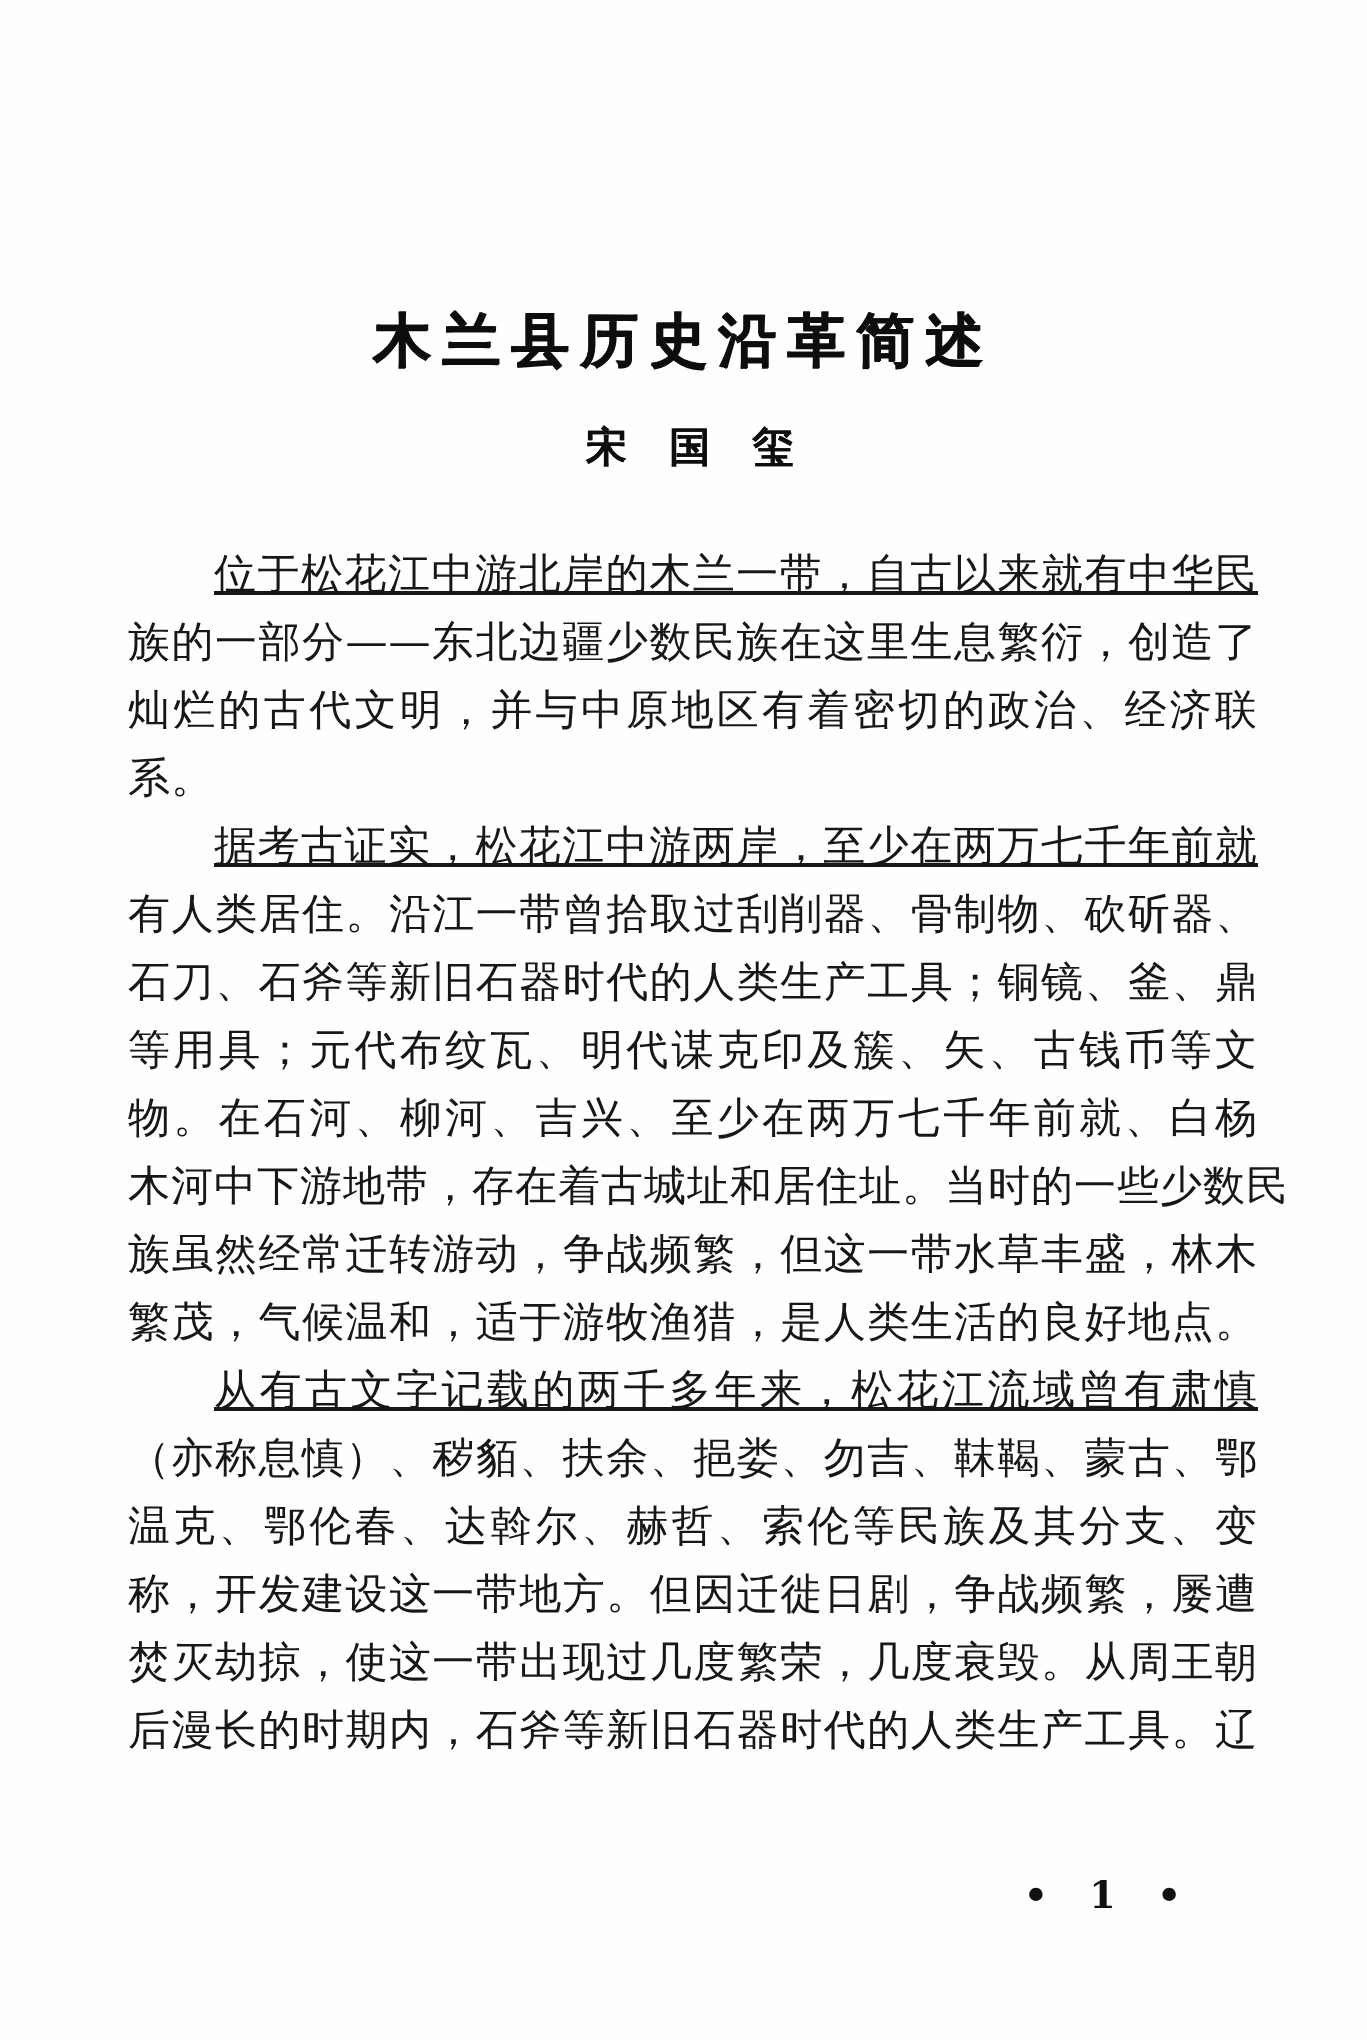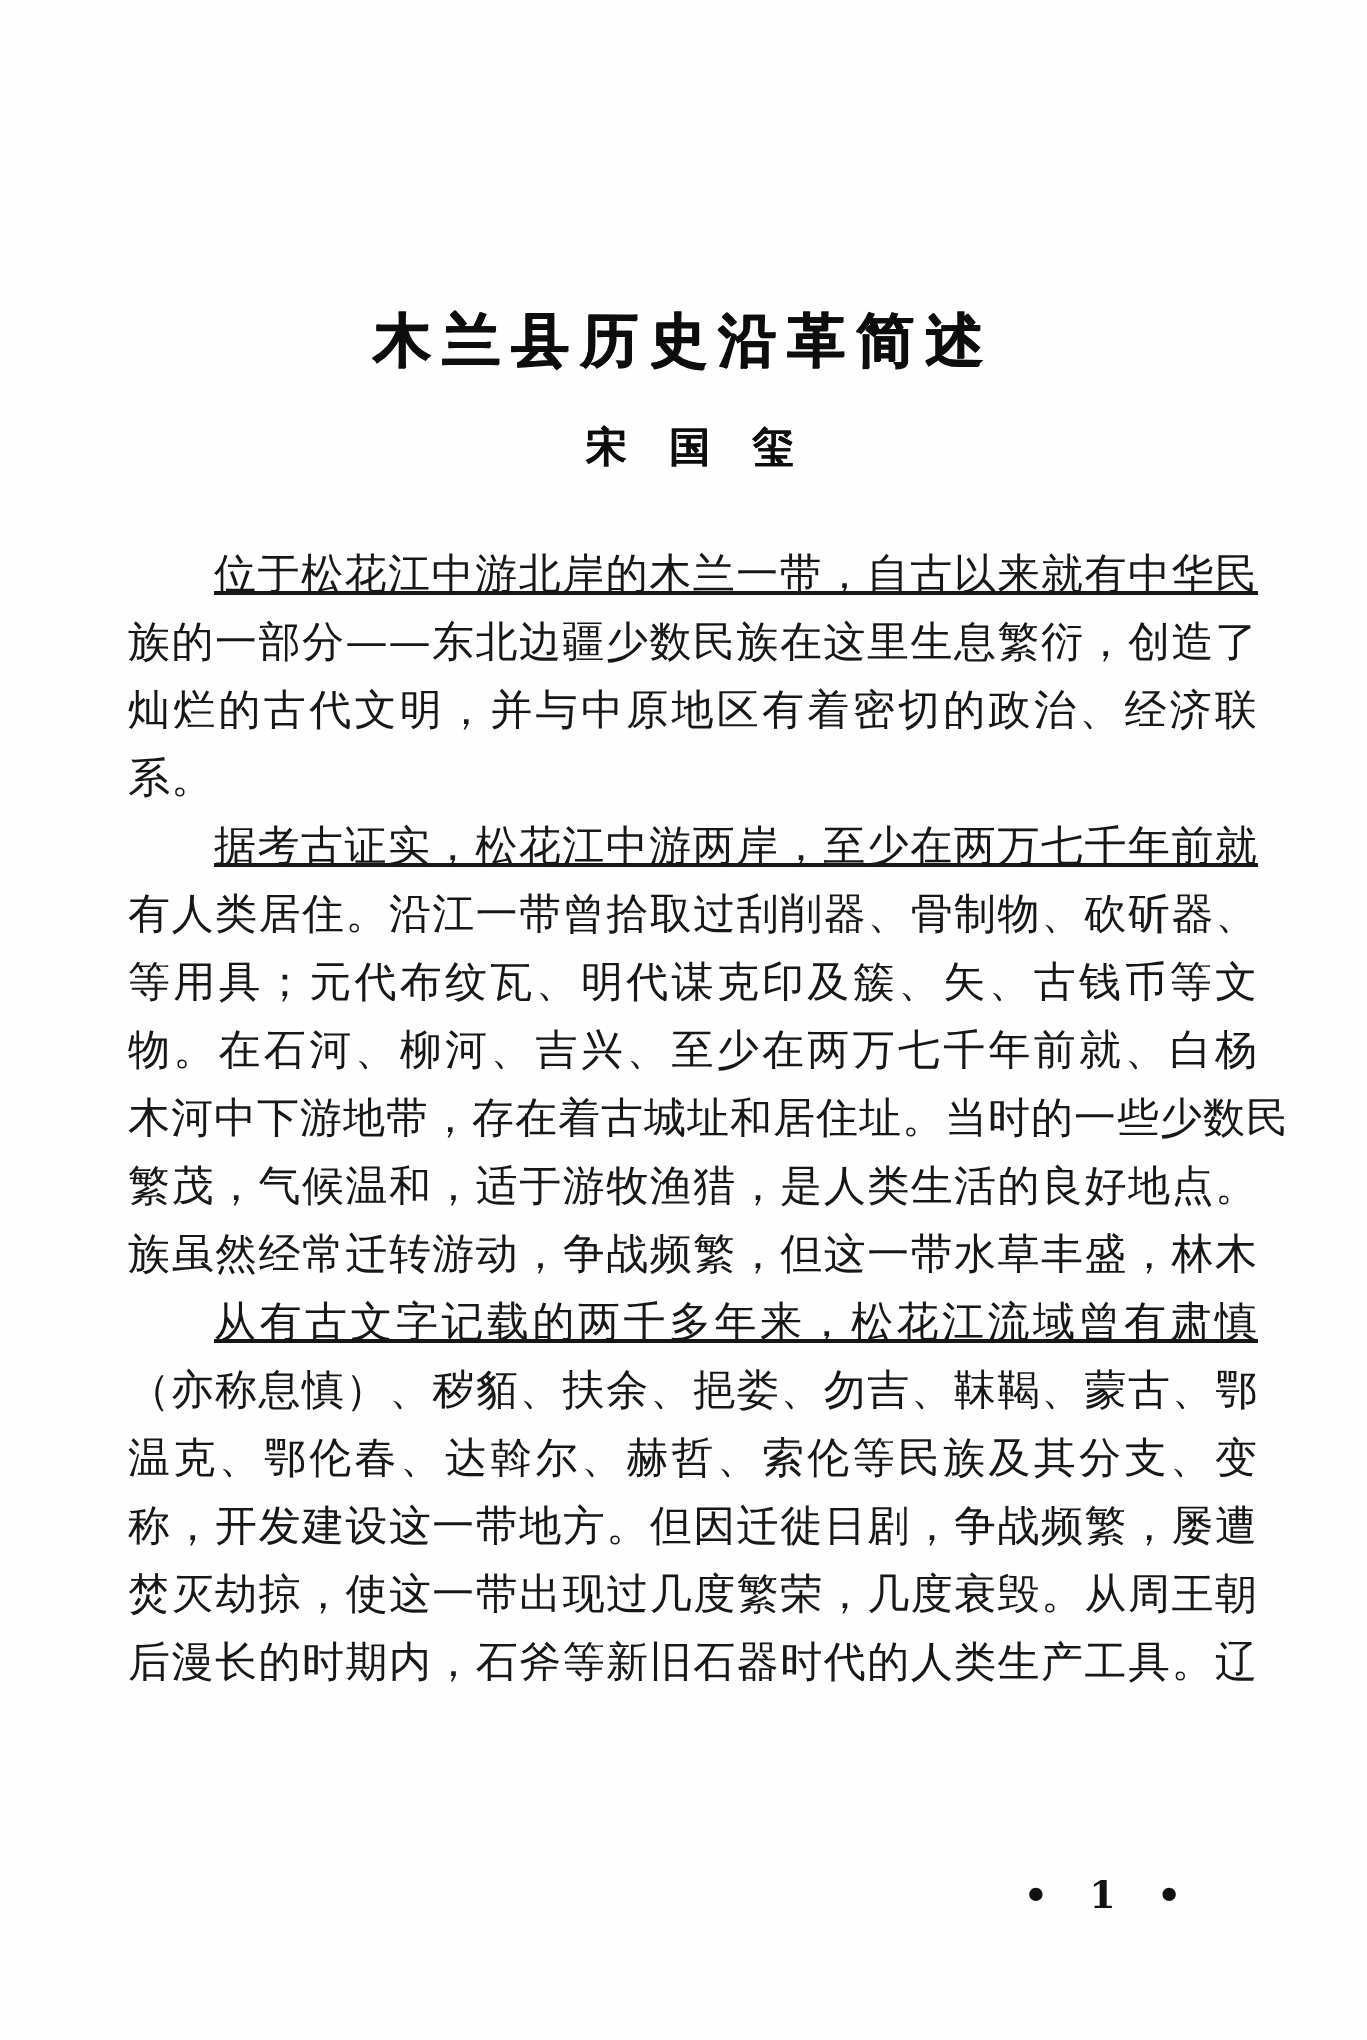--- a/index.html
+++ b/index.html
@@ -90,25 +90,26 @@
 
   <div class="doc-author">宋 国 玺</div>
 
   <div class="doc-body">
     <div class="line indent">位于松花江中游北岸的木兰一带，自古以来就有中华民</div>
     <div class="line">族的一部分——东北边疆少数民族在这里生息繁衍，创造了</div>
     <div class="line">灿烂的古代文明，并与中原地区有着密切的政治、经济联</div>
     <div class="line no-justify">系。</div>
     <div class="line indent">据考古证实，松花江中游两岸，至少在两万七千年前就</div>
     <div class="line">有人类居住。沿江一带曾拾取过刮削器、骨制物、砍斫器、</div>
+    <div class="line">石刀、石斧等新旧石器时代的人类生产工具；铜镜、釜、鼎</div>
     <div class="line">等用具；元代布纹瓦、明代谋克印及簇、矢、古钱币等文</div>
     <div class="line">物。在石河、柳河、吉兴、至少在两万七千年前就、白杨</div>
     <div class="line">木河中下游地带，存在着古城址和居住址。当时的一些少数民</div>
+    <div class="line">族虽然经常迁转游动，争战频繁，但这一带水草丰盛，林木</div>
     <div class="line">繁茂，气候温和，适于游牧渔猎，是人类生活的良好地点。</div>
-    <div class="line">族虽然经常迁转游动，争战频繁，但这一带水草丰盛，林木</div>
     <div class="line indent">从有古文字记载的两千多年来，松花江流域曾有肃慎</div>
     <div class="line">（亦称息慎）、秽貊、扶余、挹娄、勿吉、靺鞨、蒙古、鄂</div>
     <div class="line">温克、鄂伦春、达斡尔、赫哲、索伦等民族及其分支、变</div>
     <div class="line">称，开发建设这一带地方。但因迁徙日剧，争战频繁，屡遭</div>
     <div class="line">焚灭劫掠，使这一带出现过几度繁荣，几度衰毁。从周王朝</div>
     <div class="line">后漫长的时期内，石斧等新旧石器时代的人类生产工具。辽</div>
   </div>
 
   <div class="page-number">• 1 •</div>
 

